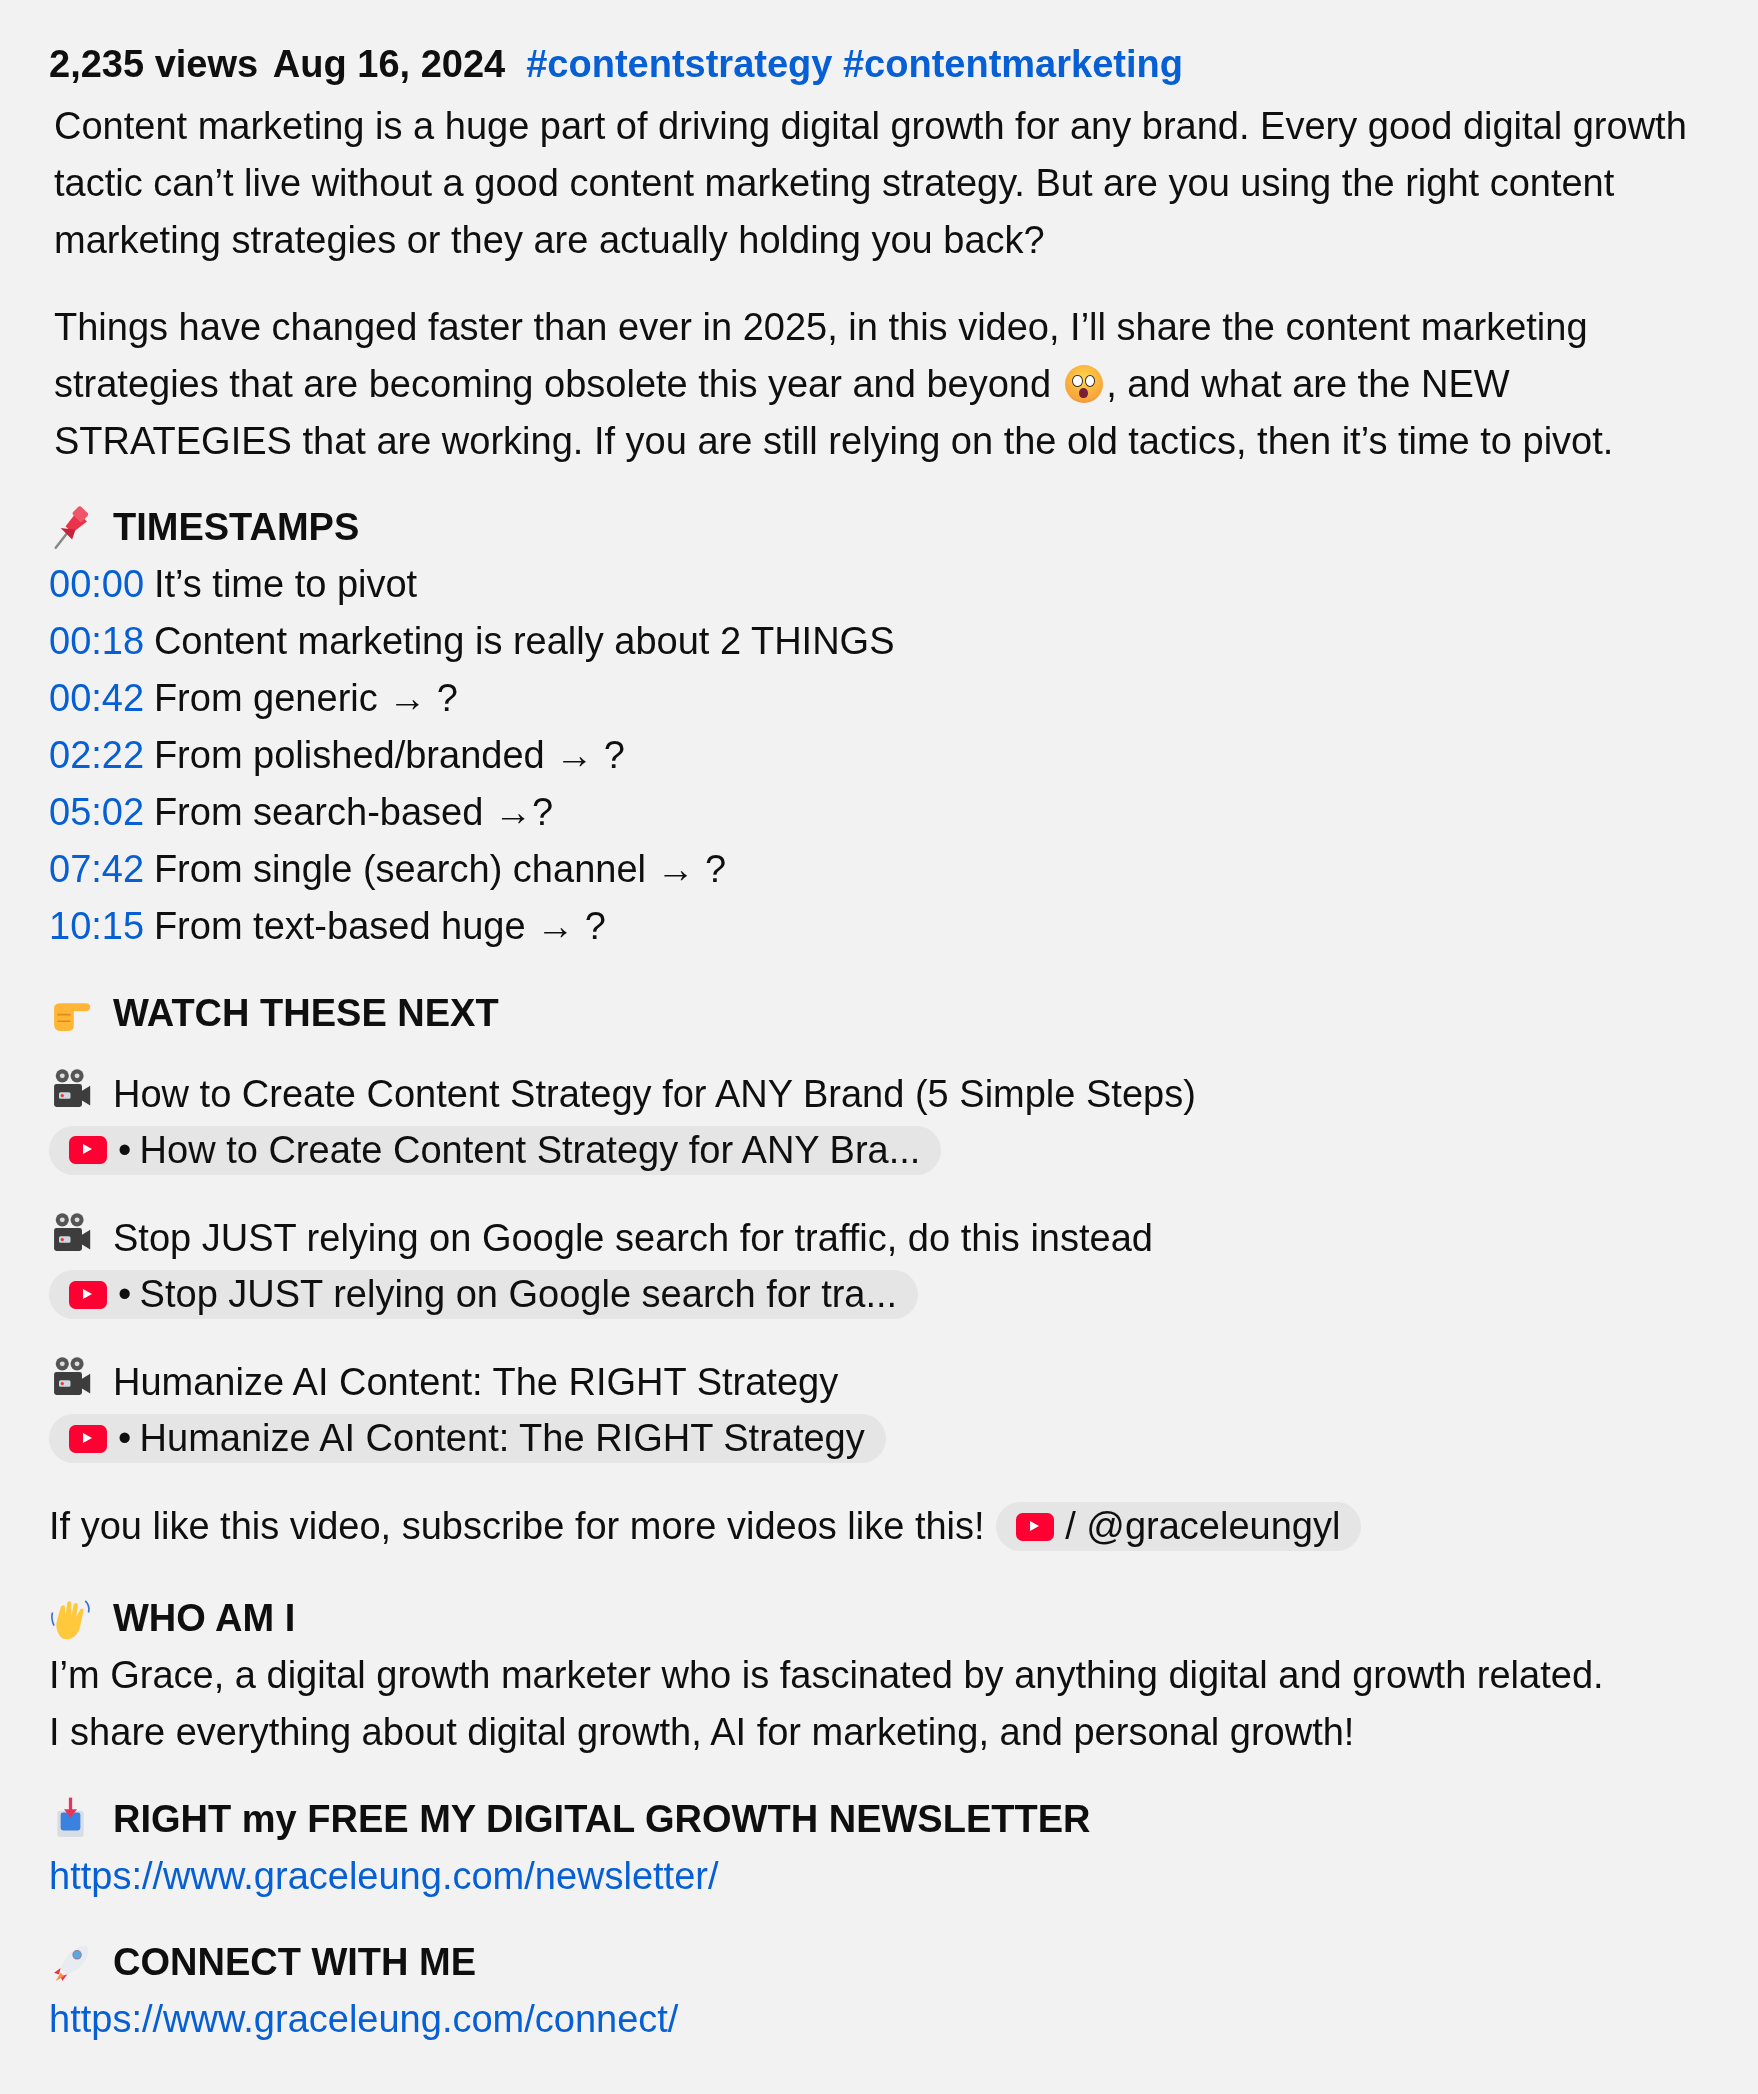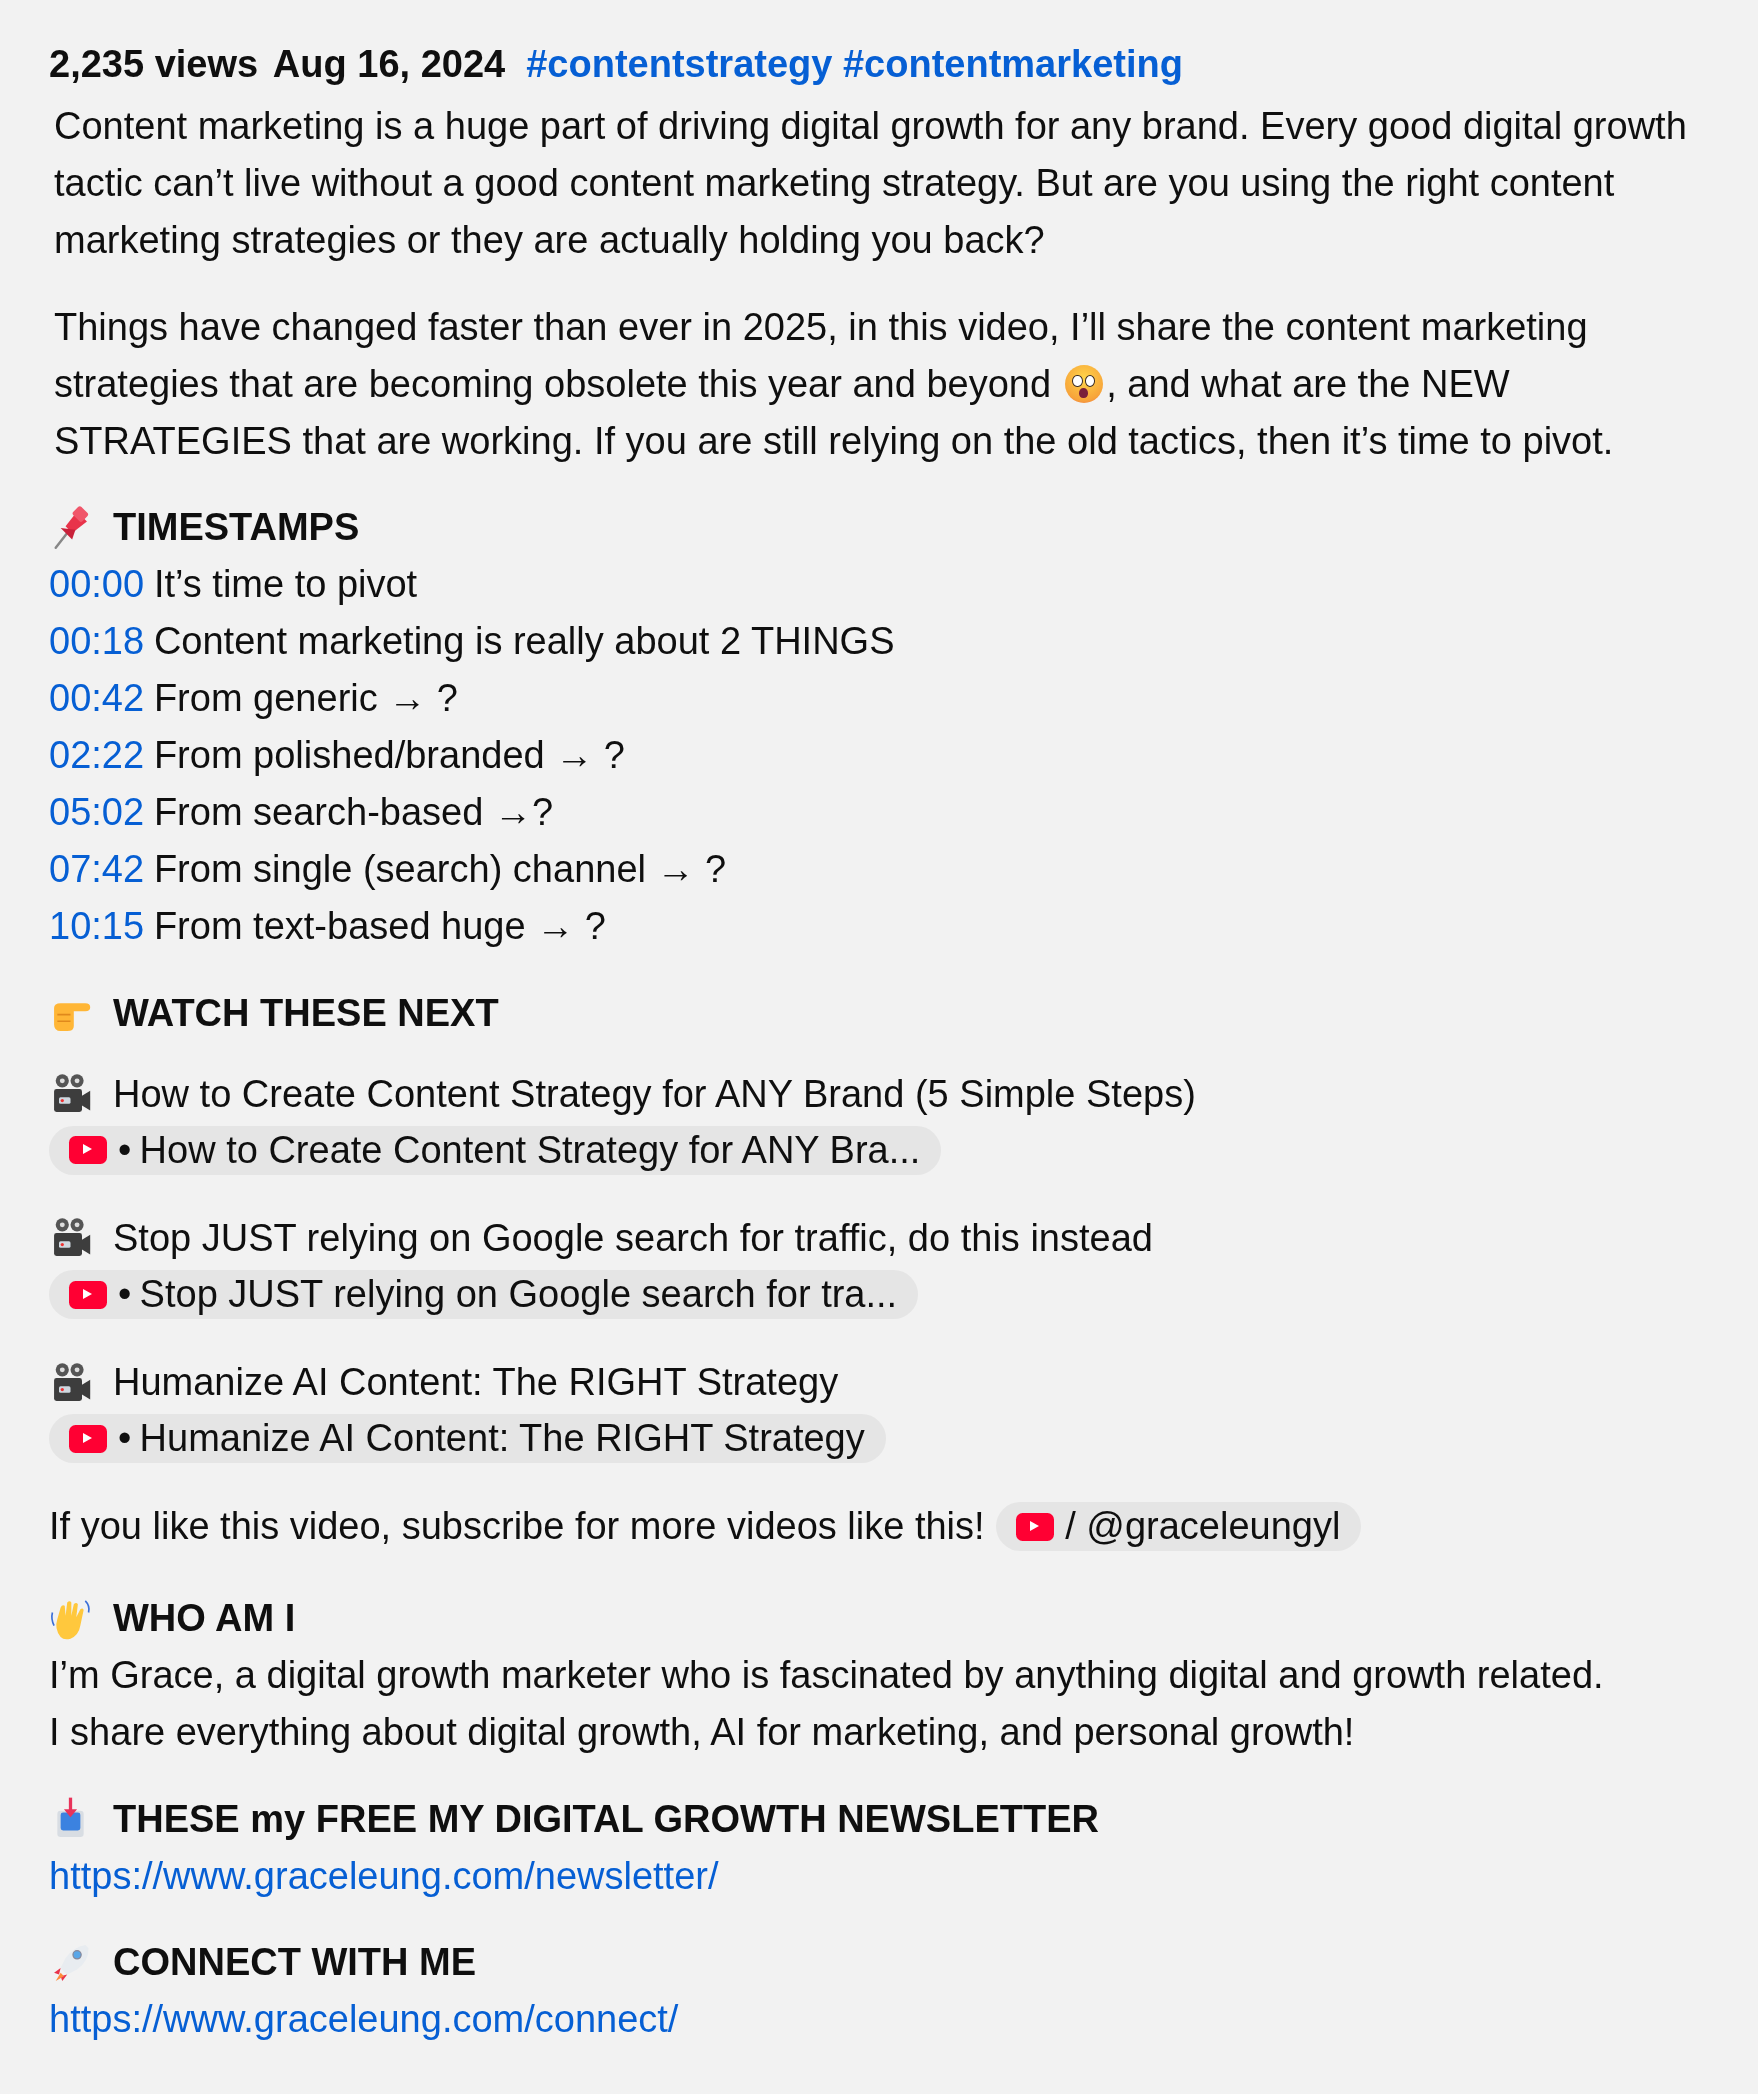--- a/index.html
+++ b/index.html
@@ -47,21 +47,20 @@
       margin-right: 21px;
       position: relative;
       vertical-align: middle;
     }
     .line { height: 57px; white-space: nowrap; }
     .ts-line .ts { color: #065fd4; cursor: pointer; margin-right: 9.8px; }
     .block { margin-bottom: 29.5px; margin-top: 24px; }
     .video-title {
       height: 57px;
       display: flex;
-      align-items: center;
       white-space: nowrap;
     }
     .chip {
       display: inline-flex;
       align-items: center;
       height: 49px;
       margin-top: 3.3px;
       margin-bottom: 4.9px;
       padding: 0 21px 0 19.6px;
       background: #e5e5e5;
@@ -264,21 +263,21 @@
   <div class="block">
     <div class="section-head">
       <span class="emoji">
         <svg width="43" height="46" viewBox="0 0 52 56">
           <rect x="10" y="18" width="32" height="32" rx="4" fill="#d8dde3"></rect>
           <rect x="14" y="20" width="24" height="22" rx="3" fill="#3b82e0"></rect>
           <rect x="24" y="2" width="4" height="18" fill="#e8335a"></rect>
           <path d="M18 16 L26 26 L34 16 Z" fill="#e8335a"></path>
         </svg>
       </span>
-      <span>THESE my FREE MY DIGITAL GROWTH NEWSLETTER</span>
+      <span>RIGHT my FREE MY DIGITAL GROWTH NEWSLETTER</span>
     </div>
     <div class="line"><span class="link">https://www.graceleung.com/newsletter/</span></div>
   </div>
 
   <div>
     <div class="section-head">
       <span class="emoji">
         <svg width="43" height="46" viewBox="0 0 52 56">
           <path d="M44 6 Q30 8 20 22 L14 34 L22 42 L34 36 Q48 26 48 10 Z" fill="#e8ecf0"></path>
           <circle cx="34" cy="18" r="5" fill="#5aa7e8" stroke="#889" stroke-width="1.5"></circle>

